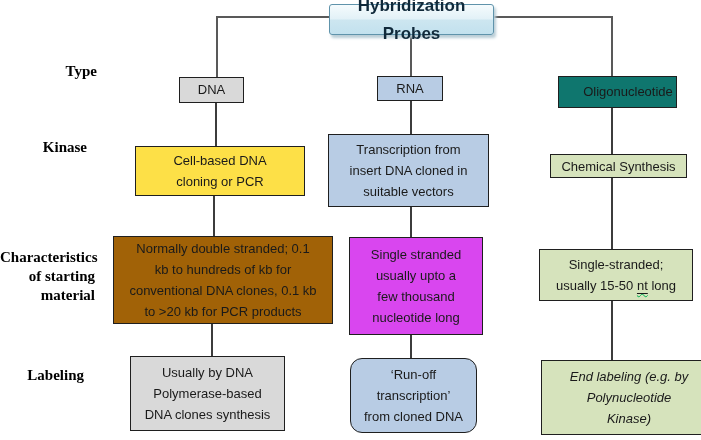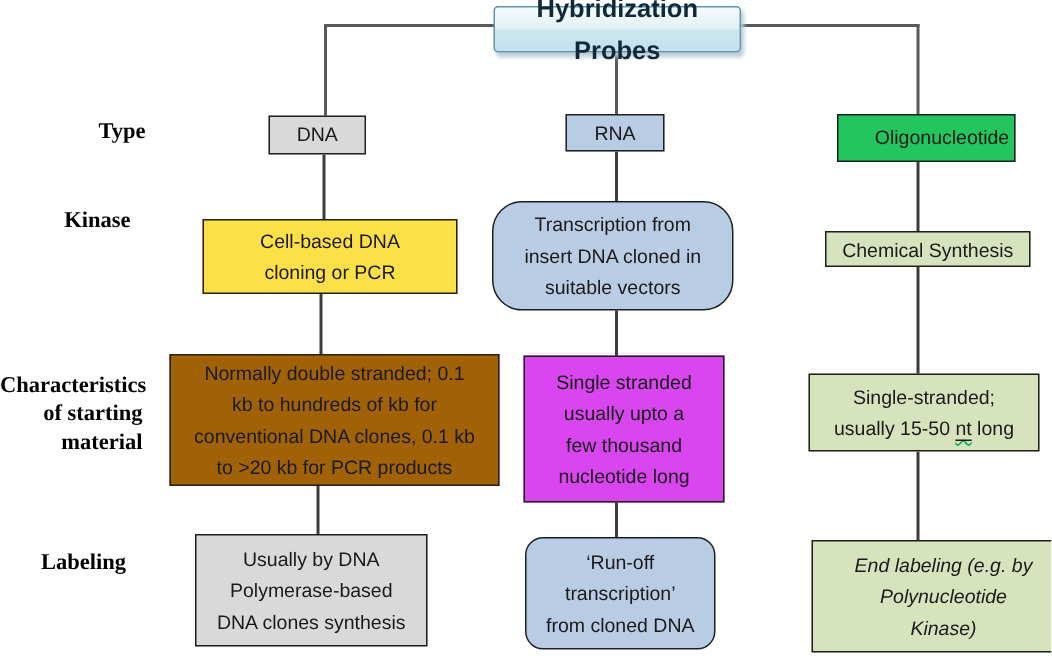--- a/index.html
+++ b/index.html
@@ -66,42 +66,42 @@
   <div class="conn v" style="left:410px;top:335px;height:24px"></div>
 
   <div class="conn v" style="left:611px;top:108px;height:47px"></div>
   <div class="conn v" style="left:611px;top:178px;height:72px"></div>
   <div class="conn v" style="left:611px;top:301px;height:60px"></div>
 
   <div class="box root" style="left:329px;top:4px;width:165px;height:31px">
     <span class="txt">Hybridization Probes</span>
   </div>
 
-  <div class="rowlabel" style="left:0;top:79px;width:97px">Type</div>
+  <div class="rowlabel" style="left:0;top:62px;width:97px">Type</div>
   <div class="rowlabel" style="left:0;top:138px;width:87px">Kinase</div>
   <div class="rowlabel" style="left:0;top:248px;width:95px">Characteristics
 of starting
 material</div>
   <div class="rowlabel" style="left:0;top:366px;width:84px">Labeling</div>
 
   <div class="box" style="left: 179px; top: 77px; width: 65px; height: 26px; background-color: rgb(217, 217, 217);">
     <span class="txt">DNA</span>
   </div>
   <div class="box" style="left: 377px; top: 76px; width: 66px; height: 25px; background-color: rgb(184, 204, 228);">
     <span class="txt">RNA</span>
   </div>
-  <div class="box" style="left: 558px; top: 76px; width: 119px; height: 32px; background-color: #22c55e; padding-left: 21px;">
+  <div class="box" style="left: 558px; top: 76px; width: 119px; height: 32px; background-color: #0f766e; padding-left: 21px;">
     <span class="txt">Oligonucleotide</span>
   </div>
 
   <div class="box" style="left: 135px; top: 146px; width: 170px; height: 50px; background-color: #fde047;">
     <span class="txt">Cell-based DNA
 cloning or PCR</span>
   </div>
-  <div class="box" style="left: 328px; top: 134px; width: 161px; height: 73px; background-color: rgb(184, 204, 228); border-radius: 20px;">
+  <div class="box" style="left: 328px; top: 134px; width: 161px; height: 73px; background-color: rgb(184, 204, 228);">
     <span class="txt">Transcription from
 insert DNA cloned in
 suitable vectors</span>
   </div>
   <div class="box" style="left: 550px; top: 154px; width: 137px; height: 24px; background-color: rgb(214, 227, 188); align-items: flex-end;">
     <span class="txt">Chemical Synthesis</span>
   </div>
 
   <div class="box" style="left: 113px; top: 236px; width: 220px; height: 88px; background-color: #a16207;">
     <span class="txt">Normally double stranded; 0.1

